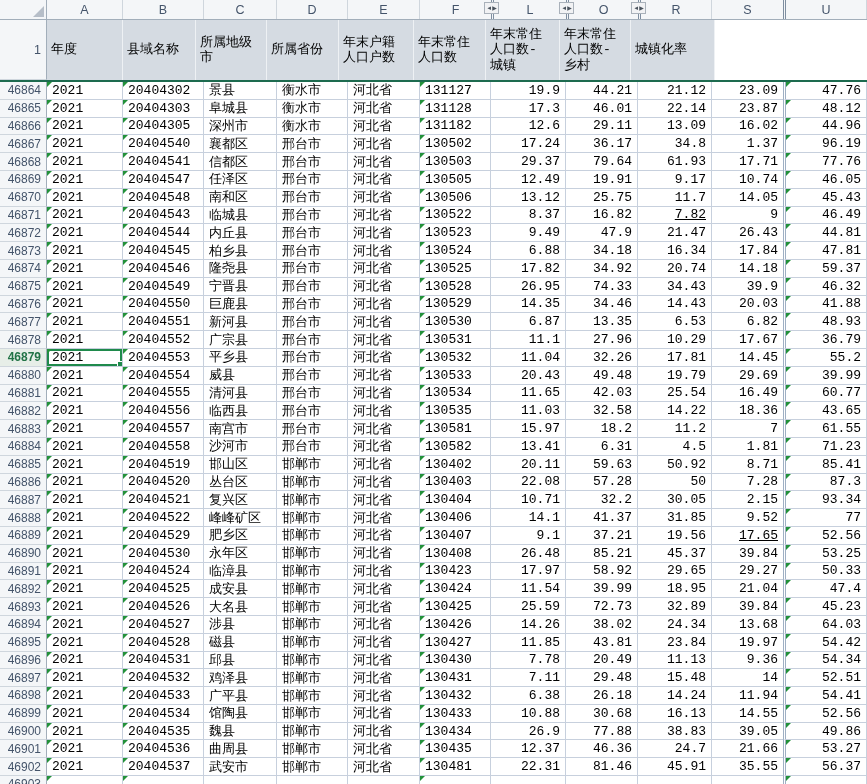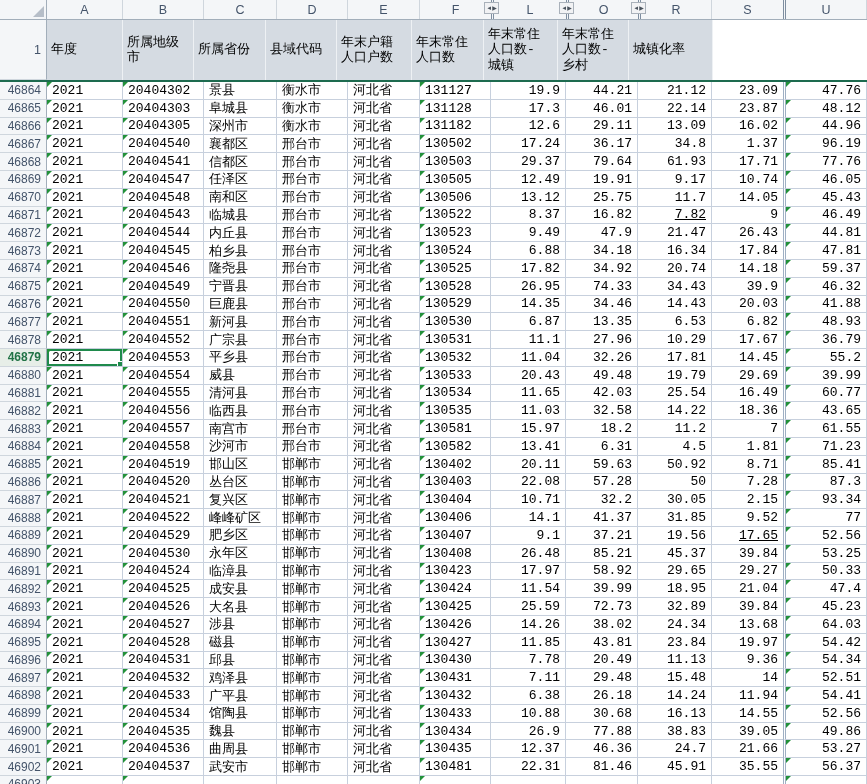--- a/index.html
+++ b/index.html
@@ -77,24 +77,24 @@
       <div class="colhead thick" style="width: 74px;">R</div>
       <div class="hmark" style="left: 631px;">◄▶</div>
       <div class="colhead nr" style="width: 71px;">S</div>
       <div class="colhead thick" style="width: 84px;">U</div>
     </div>
   <div id="gridbody">
 
   <div class="row hrow">
         <div class="rowhead">1</div>
         <div class="hcell" style="width: 76px;">年度</div>
+        <div class="hcell" style="width: 73px;">县域名称</div>
         <div class="hcell" style="width: 71px;">所属地级
 市</div>
         <div class="hcell" style="width: 72px;">所属省份</div>
-        <div class="hcell" style="width: 71px;">县域代码</div>
         <div class="hcell" style="width: 75px;">年末户籍
 人口户数</div>
         <div class="hcell" style="width: 72px;">年末常住
 人口数</div>
         <div class="hcell" style="width: 74px;">年末常住
 人口数-
 城镇</div>
         <div class="hcell" style="width: 71px;">年末常住
 人口数-
 乡村</div>

